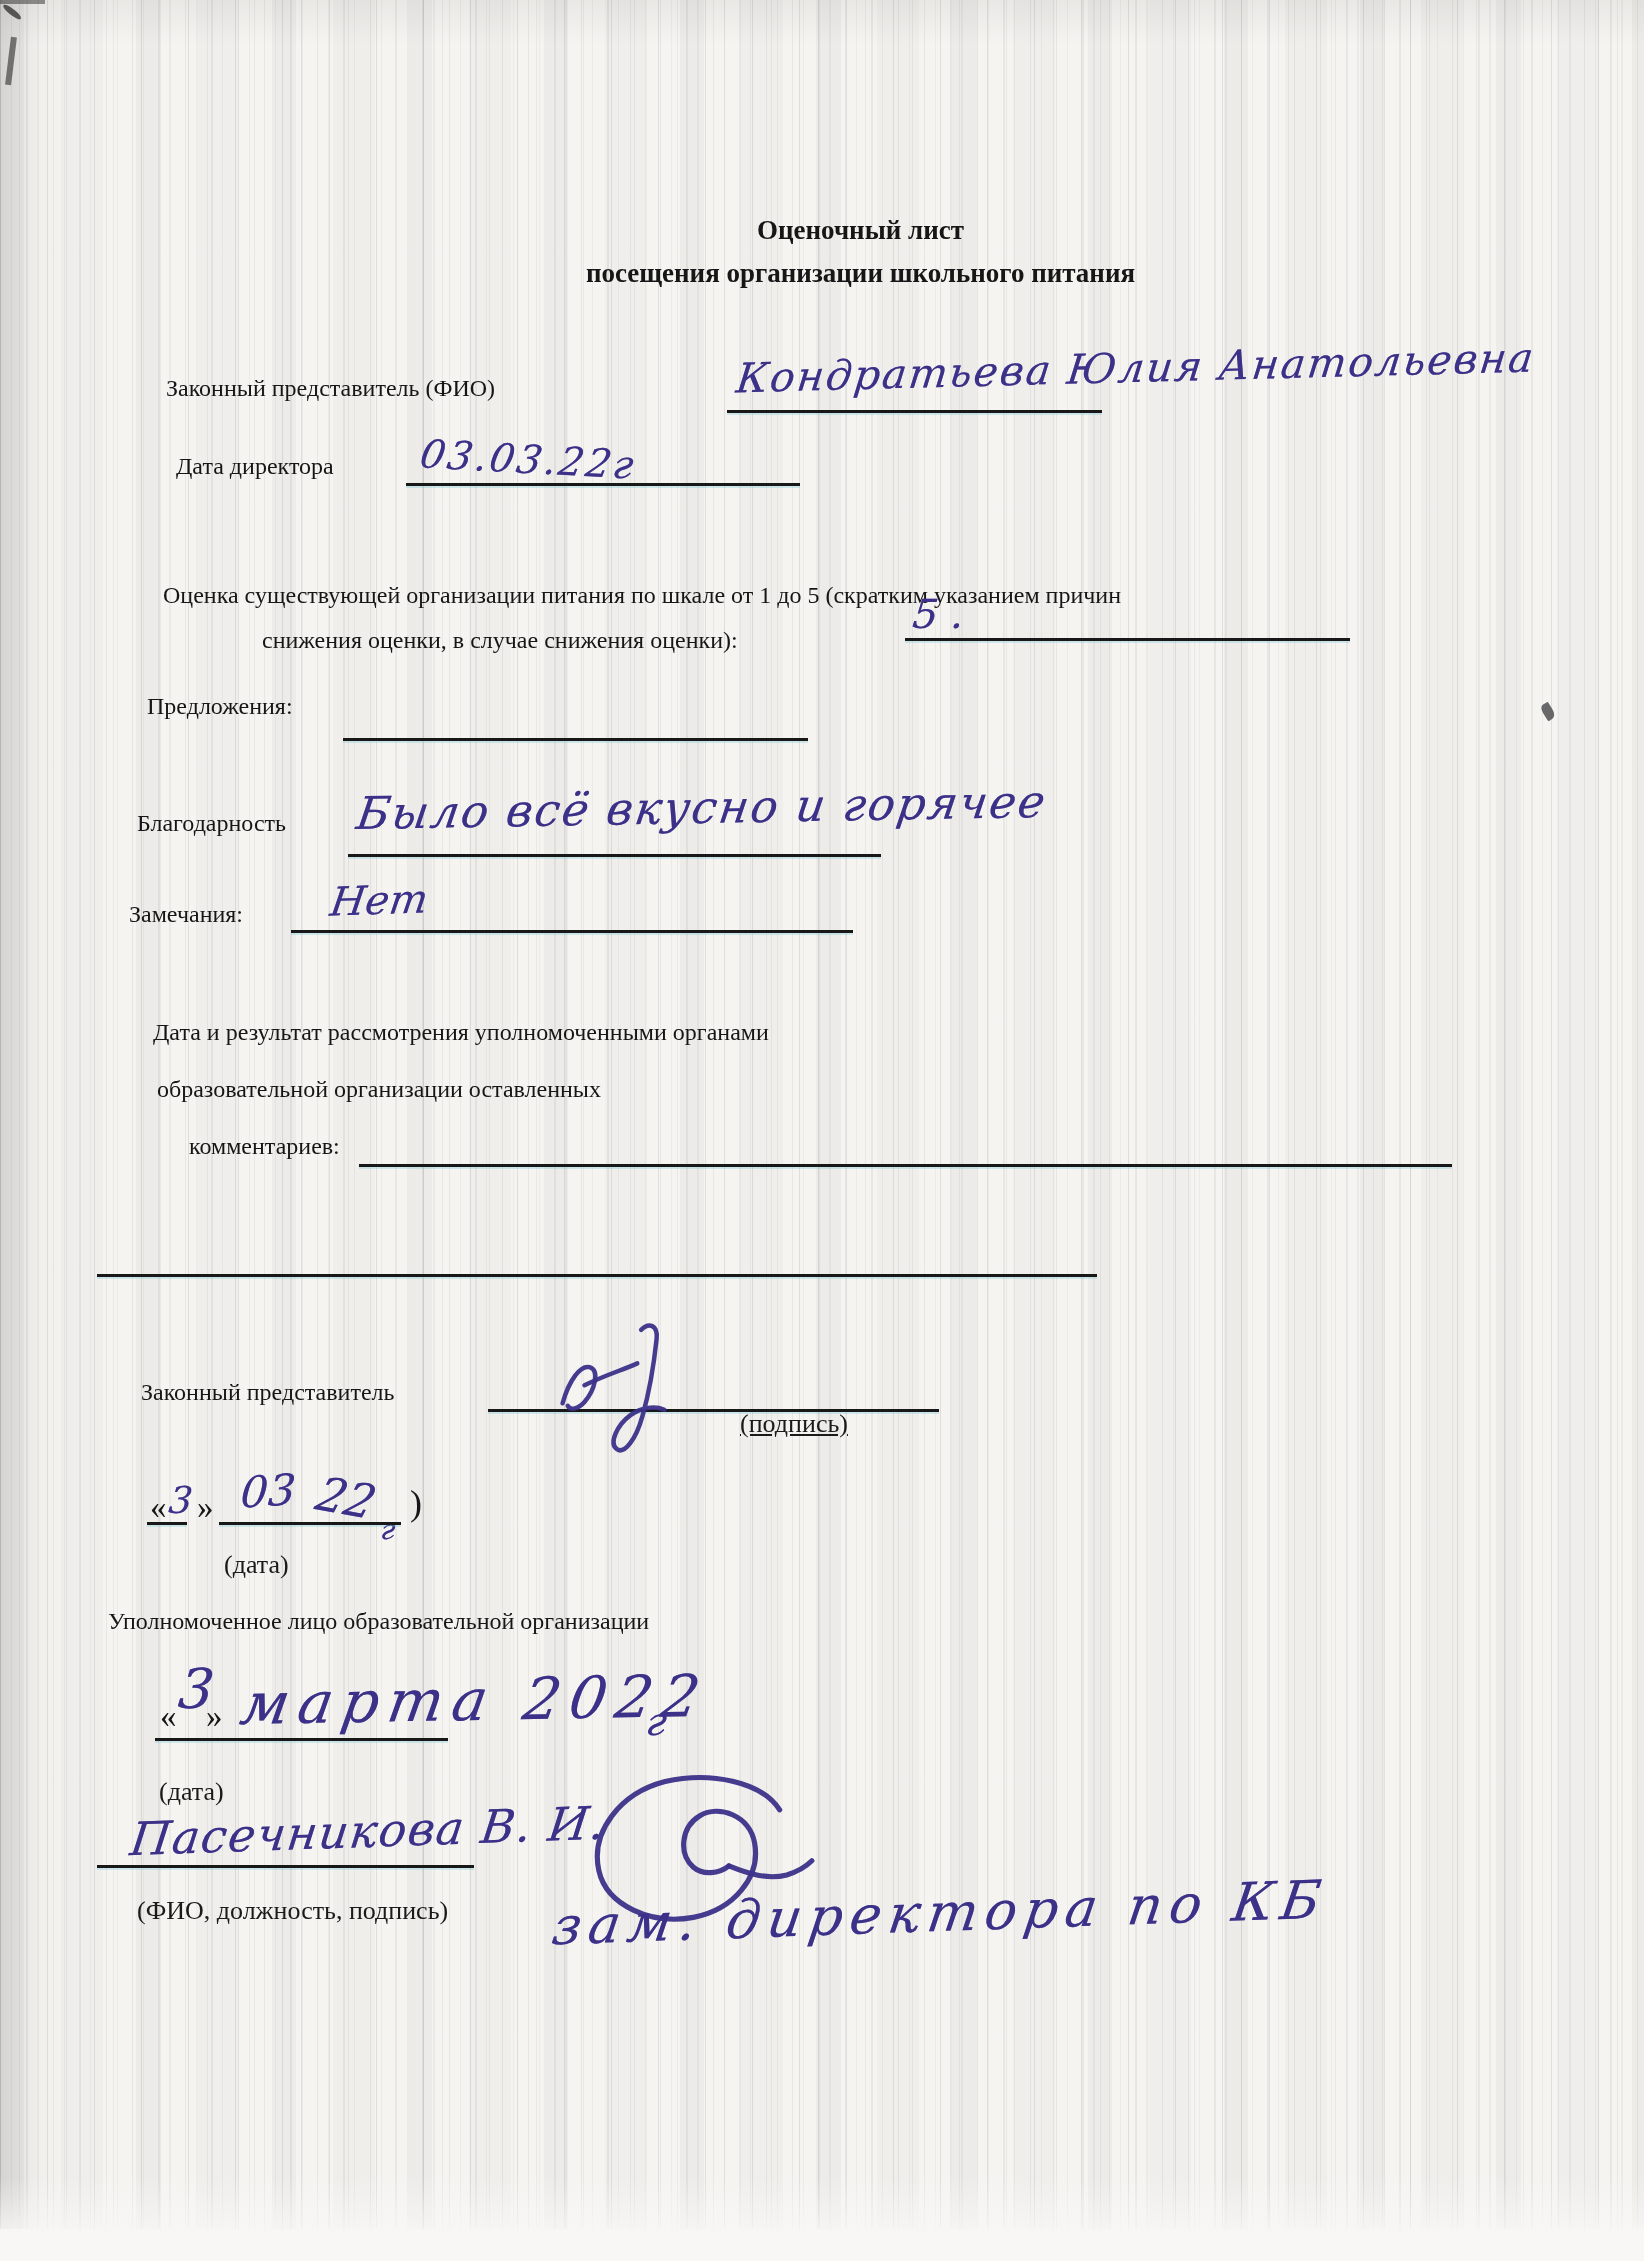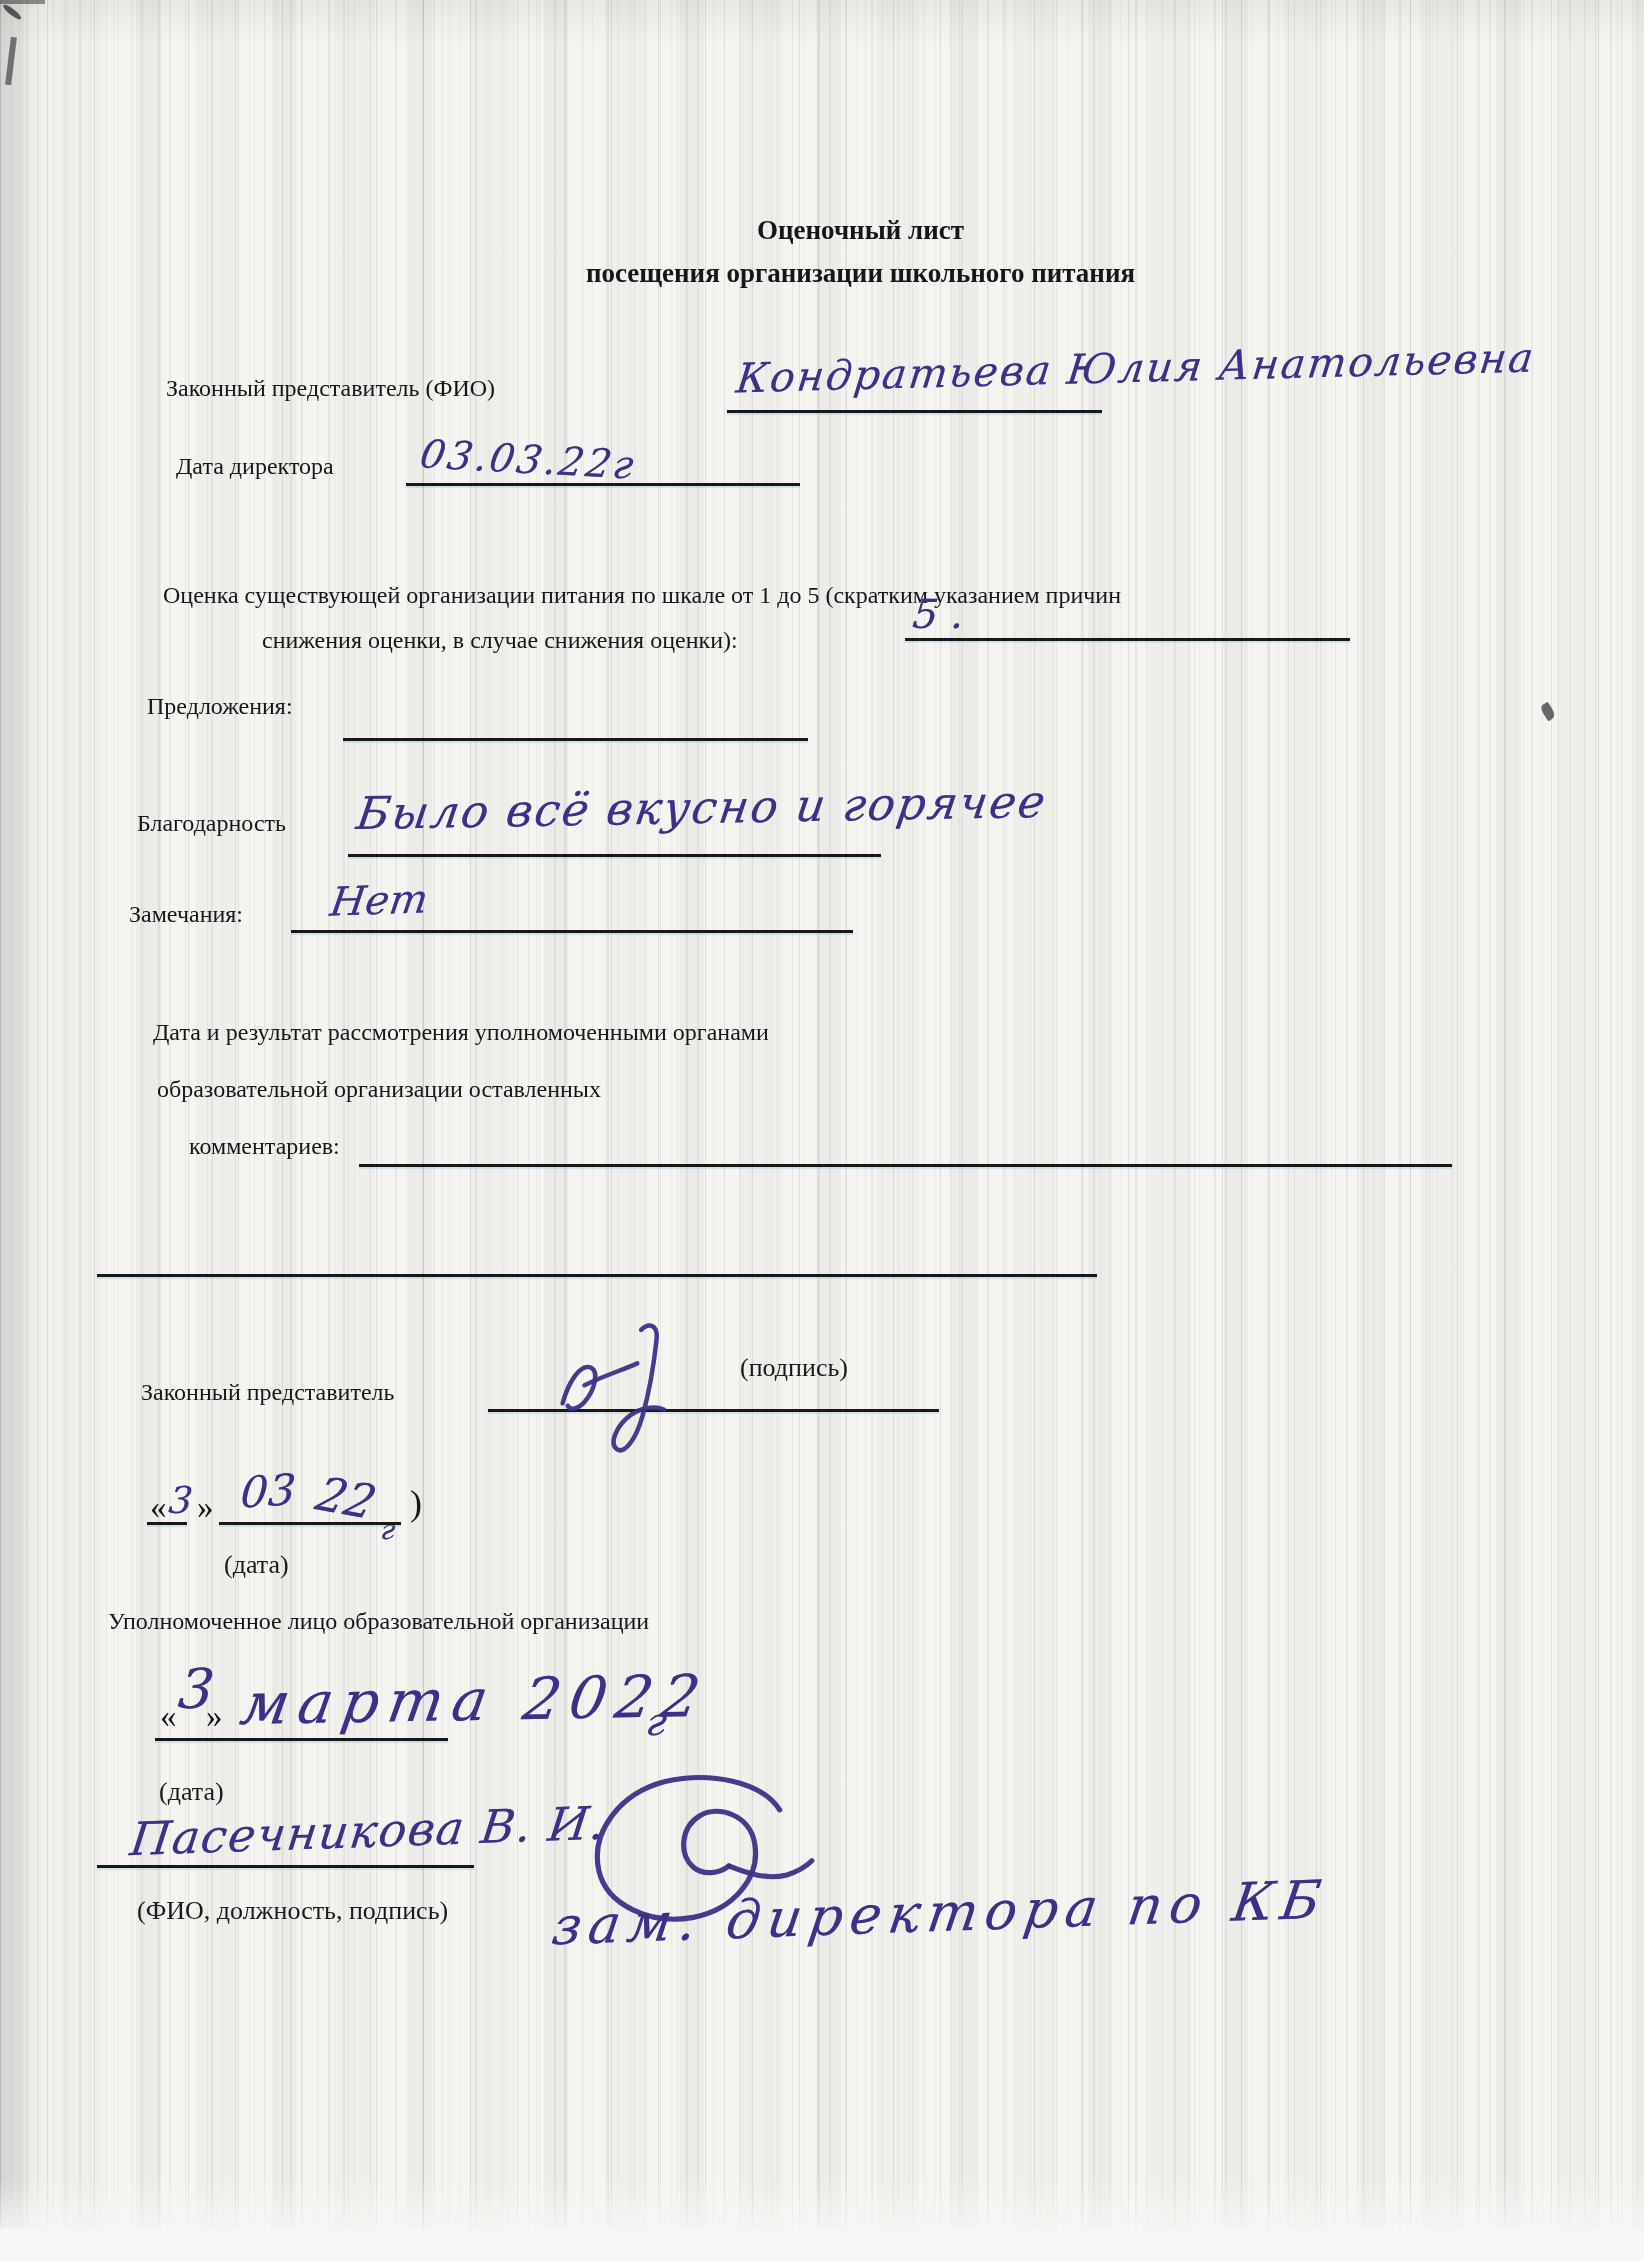--- a/index.html
+++ b/index.html
@@ -85,21 +85,21 @@
 
   <div class="ul" style="left:97px;top:1274px;width:1000px;"></div>
 
   <span class="p" style="left:141px;top:1379px;">Законный представитель</span>
   <div class="ul" style="left:488px;top:1409px;width:451px;"></div>
   <svg class="sig" style="left:551px;top:1313px;" width="161" height="158" viewBox="0 0 250 245">
     <path d="M18,140 C28,104 46,80 60,84 C76,89 68,120 52,138 C42,149 30,152 26,144" stroke-width="7"></path>
     <path d="M52,112 C85,96 112,88 134,78" stroke-width="7"></path>
     <path d="M140,26 C152,14 166,18 164,40 C160,78 154,118 142,160 C132,196 114,220 102,211 C90,202 102,174 124,158 C140,146 162,144 176,150" stroke-width="7"></path>
   </svg>
-  <span class="cap" style="left:740px;top:1353px;">(подпись)</span>
+  <span class="cap" style="left:740px;top:1409px;text-decoration:underline;">(подпись)</span>
 
   <span class="p" style="left:150px;top:1489px;font-size:33px;">«</span>
   <span class="hand" style="left:169px;top:1479px;font-size:37px;transform:skewX(-6deg);">3</span>
   <span class="p" style="left:197px;top:1489px;font-size:33px;">»</span>
   <span class="hand" style="left:241px;top:1466px;font-size:43px;transform:skewX(-8deg) rotate(-4deg);">03</span>
   <span class="hand" style="left:317px;top:1471px;font-size:46px;transform:skewX(-8deg) rotate(10deg);">22</span>
   <span class="hand" style="left:381px;top:1513px;font-size:28px;transform:skewX(-8deg);">г</span>
   <span class="p" style="left:410px;top:1483px;font-size:36px;">)</span>
   <div class="ul" style="left:147px;top:1522px;width:40px;"></div>
   <div class="ul" style="left:219px;top:1522px;width:182px;"></div>

